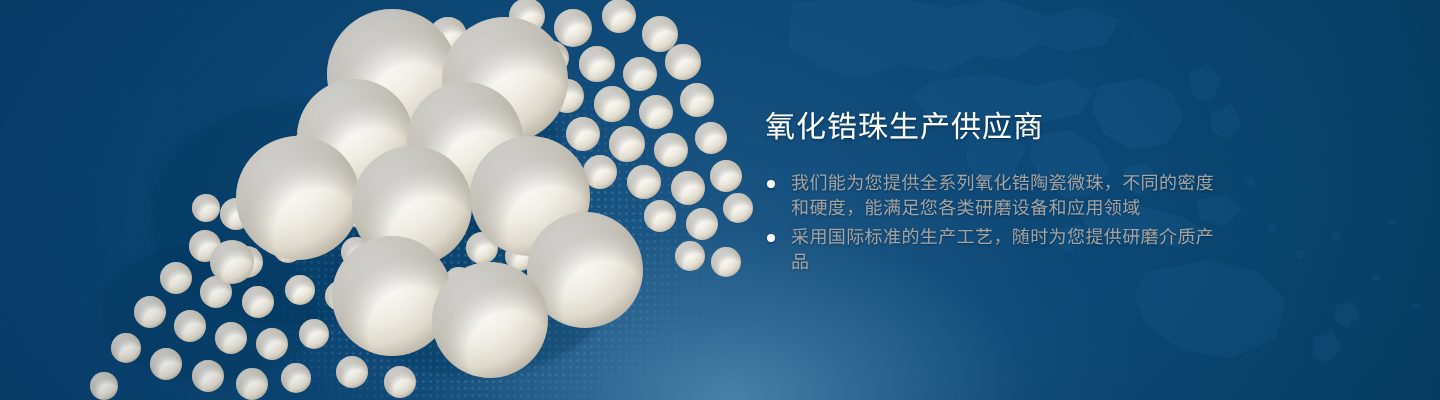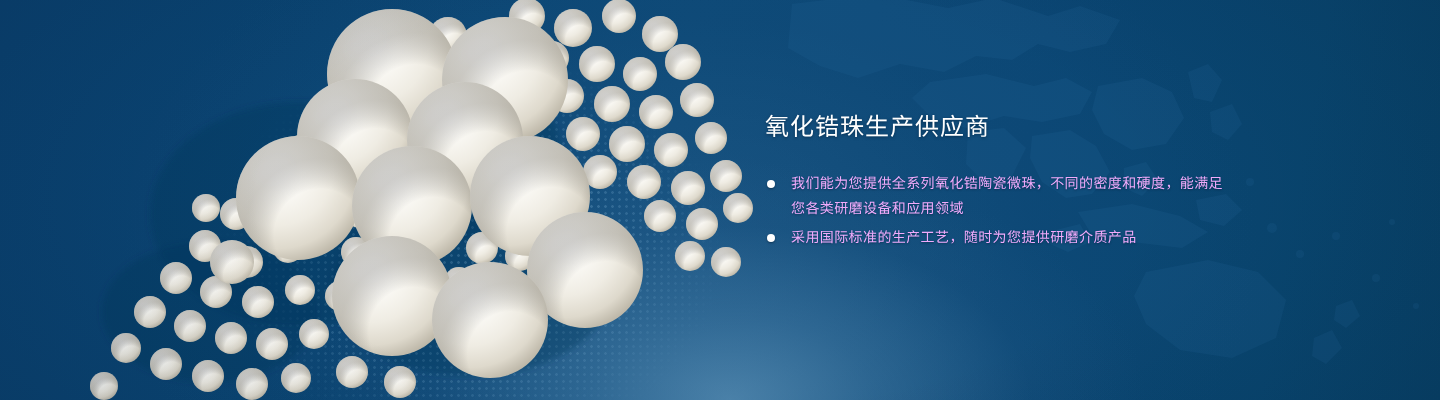--- a/index.html
+++ b/index.html
@@ -94,41 +94,41 @@
   
   .copy {
     position: absolute;
     left: 765px;
     top: 107px;
     width: 460px;
   }
 
   .headline {
     margin: 0;
-    font-size: 24px;
+    font-size: 30px;
     font-weight: 400;
     line-height: 40px;
     color: #ffffff;
     letter-spacing: 1px;
     text-shadow: 0 1px 3px rgba(2,26,48,0.55);
   }
 
   .bullets {
     list-style: none;
     margin: 24px 0 0 0;
     padding: 0;
   }
 
   .bullet {
     position: relative;
     padding-left: 26px;
     margin-bottom: 4px;
-    font-size: 14px;
+    font-size: 18px;
     line-height: 25px;
-    color: #f0abfc;
+    color: #a3a3a3;
     letter-spacing: 0.4px;
     text-shadow: 0 1px 2px rgba(2,26,48,0.5);
   }
   .bullet:last-child { margin-bottom: 12px; }
 
   .bullet .dot {
     position: absolute;
     left: 2px;
     top: 9px;
     width: 8px;

